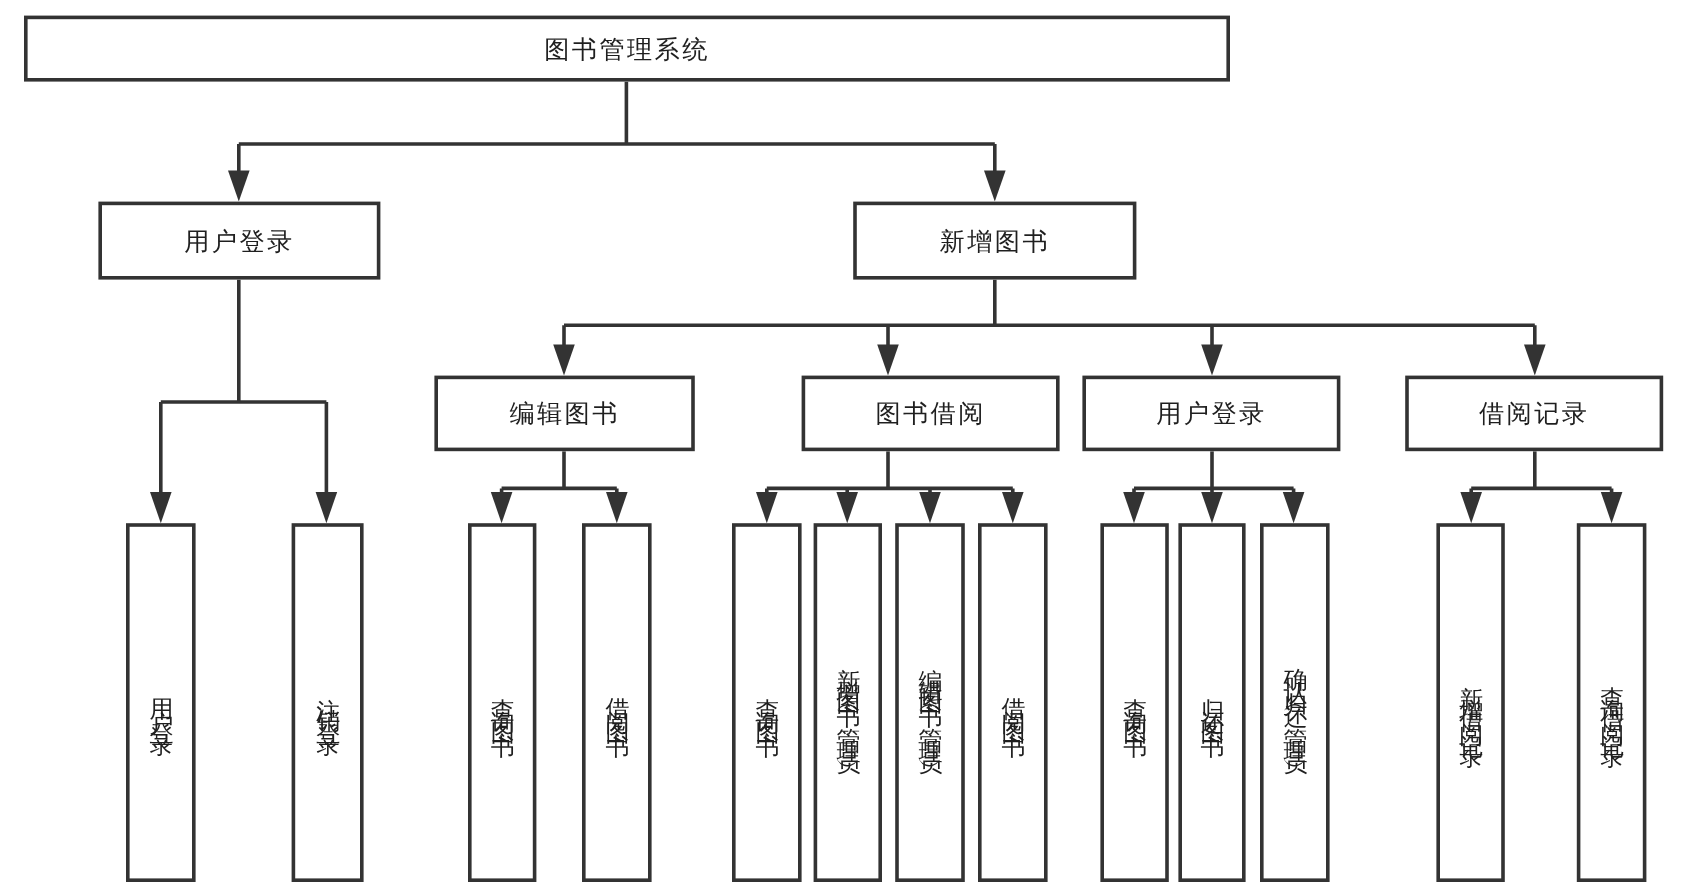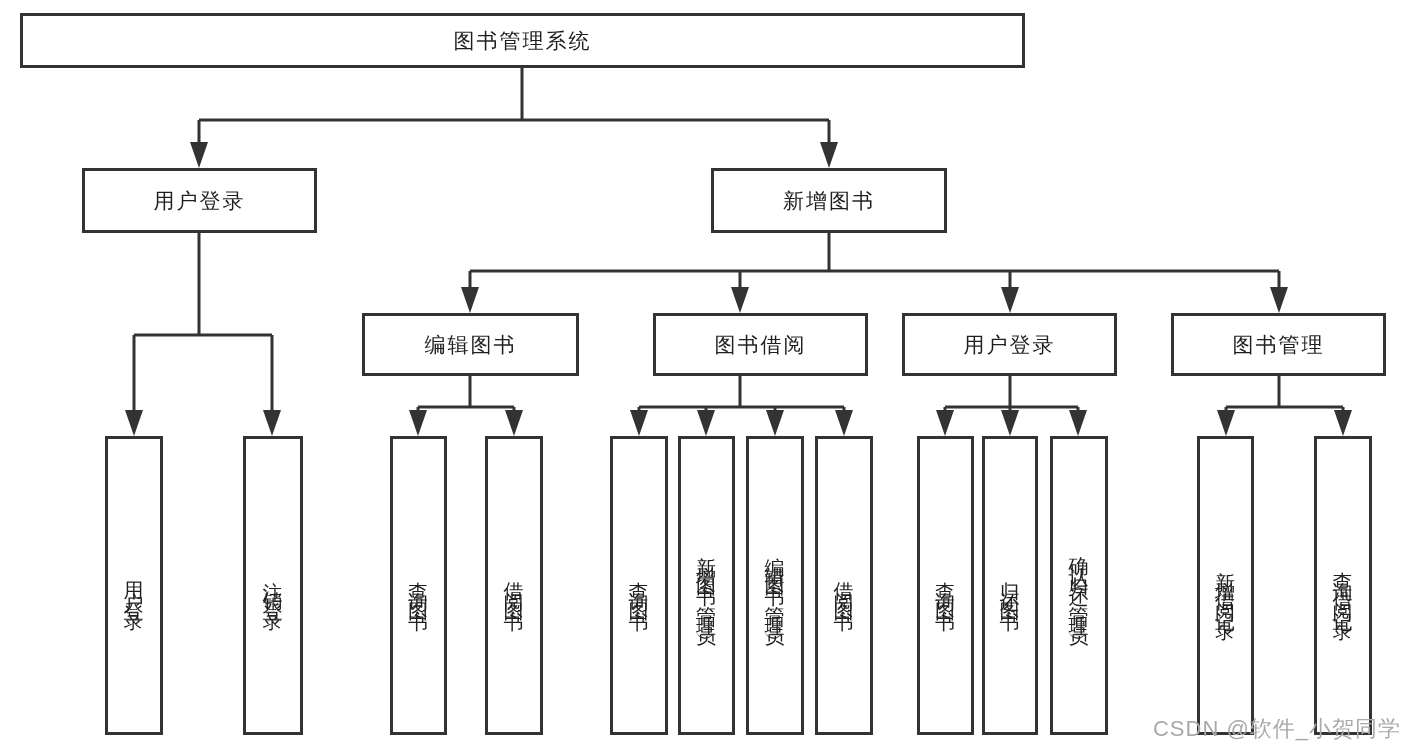--- a/index.html
+++ b/index.html
@@ -104,28 +104,28 @@
   <div class="node hnode" style="left:82px; top:168px; width:235px; height:65px;">
     <span>用户登录</span>
   </div>
   <div class="node hnode" style="left:711px; top:168px; width:236px; height:65px;">
     <span>新增图书</span>
   </div>
 
   <div class="node hnode" style="left:362px; top:313px; width:217px; height:63px;">
     <span>编辑图书</span>
   </div>
-  <div class="node hnode" style="left:653px; top:313px; width:215px; height:63px;">
+  <div class="node hnode" style="left:668px; top:313px; width:215px; height:63px;">
     <span>图书借阅</span>
   </div>
   <div class="node hnode" style="left:902px; top:313px; width:215px; height:63px;">
     <span>用户登录</span>
   </div>
   <div class="node hnode" style="left:1171px; top:313px; width:215px; height:63px;">
-    <span>图书管理</span>
+    <span>借阅记录</span>
   </div>
 
   <div class="node leaf" style="left:105px; top:436px; width:58px; height:299px;">
     <span class="vtext">用户登录</span>
   </div>
   <div class="node leaf" style="left:243px; top:436px; width:60px; height:299px;">
     <span class="vtext">注销登录</span>
   </div>
   <div class="node leaf" style="left:390px; top:436px; width:57px; height:299px;">
     <span class="vtext">查询图书</span>
@@ -154,15 +154,14 @@
   <div class="node leaf" style="left:1050px; top:436px; width:58px; height:299px;">
     <span class="vtext">确认归还（管理员）</span>
   </div>
   <div class="node leaf" style="left:1197px; top:436px; width:57px; height:299px;">
     <span class="vtext">新增借阅记录</span>
   </div>
   <div class="node leaf" style="left:1314px; top:436px; width:58px; height:299px;">
     <span class="vtext">查询借阅记录</span>
   </div>
 
-  <div class="watermark">CSDN @软件_小贺同学</div>
 
 </div>
 
 </body></html>

